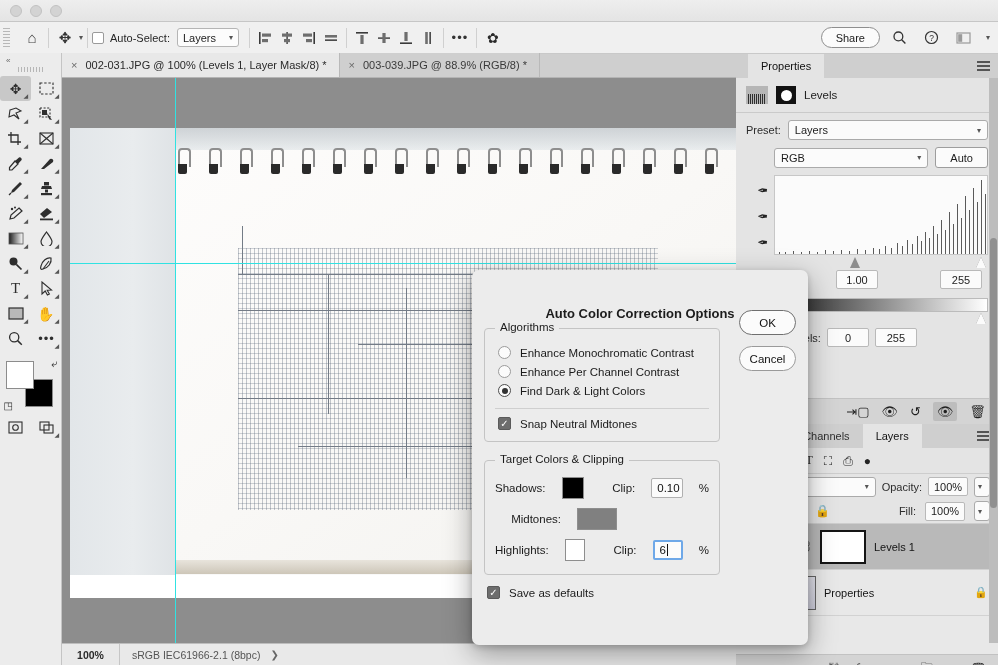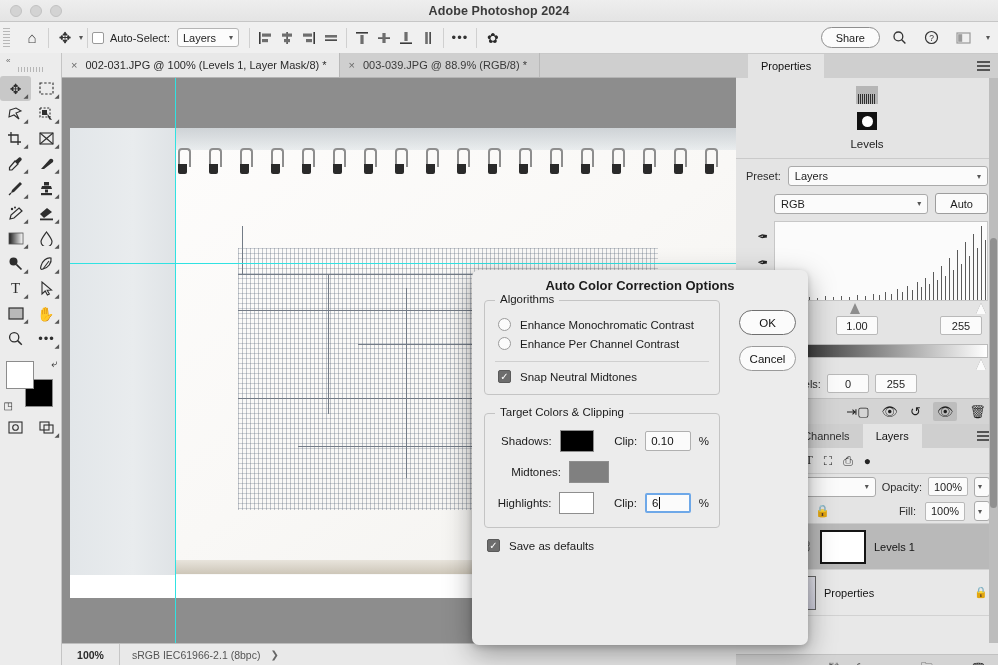--- a/index.html
+++ b/index.html
@@ -144,21 +144,21 @@
 
   
   .rightcol { position: absolute; left: 736px; top: 54px; width: 262px; height: 611px; background: #d6d6d6; }
   .panel-tabstrip { height: 24px; background: #cfcfcf; display: flex; align-items: stretch; padding-left: 12px; }
   .ptab { padding: 0 13px; display: flex; align-items: center; font-size: 11px; color: #2f2f2f; }
   .ptab.active { background: #e4e4e4; color: #111; }
   .ptab-menu { margin-left: auto; display: flex; align-items: center; padding-right: 8px; }
   .hamburger { width: 13px; height: 10px;
     background-image: repeating-linear-gradient(to bottom,#555 0 2px,transparent 2px 4px); }
   .props-body { background: #e4e4e4; padding: 0; height: 320px; position: relative; }
-  .props-head { display: flex; align-items: center; gap: 8px; padding: 8px 10px; border-bottom: 1px solid #cacaca; flex-direction: column;}
+  .props-head { display: flex; align-items: center; gap: 8px; padding: 8px 10px; border-bottom: 1px solid #cacaca;}
   .levels-thumb { width: 22px; height: 18px; background: #b6b6b6; display:flex; align-items:flex-end; justify-content:center; }
   .levels-thumb i { display:block; width:18px; height:10px;
     background-image: repeating-linear-gradient(to right,#2f2f2f 0 1px, transparent 1px 2px); }
   .mask-thumb { width: 20px; height: 18px; background: #111; display:flex; align-items:center; justify-content:center; }
   .mask-thumb i { width: 11px; height: 11px; border-radius: 50%; background: #fff; display:block; }
   .props-title { font-size: 11.5px; color: #222; }
   .row { display: flex; align-items: center; padding: 7px 10px; gap: 7px; }
   .lbl { font-size: 11px; color: #2c2c2c; }
   .select {
     height: 20px; background: #fbfbfb; border: 1px solid #aaa; border-radius: 3px;
@@ -207,34 +207,34 @@
   .lf { font-size: 12px; color: #1f1f1f; }
 
   
   .dlg-shadow {
     position: absolute; left: 472px; top: 270px; width: 336px; height: 375px;
     background: #ececec; border-radius: 7px;
     box-shadow: 0 9px 28px rgba(0,0,0,.35), 0 2px 6px rgba(0,0,0,.18);
     z-index: 50; overflow: hidden;
   }
   .dlg-title { height: 30px; display: flex; align-items: center; justify-content: center;
-    font-size: 13px; font-weight: bold; color: #1c1c1c; }
+    font-size: 13px; font-weight: bold; color: #1c1c1c; margin-top: 28px; }
   .dlg-body { position: relative; padding: 0 12px; }
   .fieldset { border: 1px solid #c4c4c4; border-radius: 4px; position: relative; padding: 14px 10px 11px 10px; }
   .legend { position: absolute; top: -8px; left: 10px; background: #ececec; padding: 0 5px; font-size: 11.5px; color: #1c1c1c; }
   .radio-row { display: flex; align-items: center; gap: 9px; padding: 3px 0 3px 3px; }
   .radio { width: 13px; height: 13px; border-radius: 50%; border: 1px solid #9b9b9b; background: #fbfbfb; display:flex;align-items:center;justify-content:center; }
   .radio.on { border: 1px solid #4d4d4d; }
   .radio.on i { width: 6px; height: 6px; border-radius: 50%; background: #333; display: block; }
   .radio-label { font-size: 11.5px; color: #1b1b1b; }
   .hr { height: 1px; background: #cfcfcf; margin: 8px 0 6px 0; }
   .cb-row { display: flex; align-items: center; gap: 9px; padding: 2px 0 0 3px; }
   .cbox { width: 13px; height: 13px; border-radius: 2px; border: 1px solid #8e8e8e; background: #fbfbfb; display:flex;align-items:center;justify-content:center; font-size:10px; color:#2b2b2b;}
   .cbox.on { background: #6d6d6d; border-color:#5a5a5a; color: #fff; }
-  .tc-row { display: flex; align-items: center; gap: 8px; margin-bottom: 9px; }
+  .tc-row { display: flex; align-items: center; gap: 16px; margin-bottom: 9px; }
   .tc-label { width: 66px; text-align: right; font-size: 11.5px; color: #1b1b1b; }
   .swatchbox { width: 40px; height: 22px; border: 1px solid #8e8e8e; }
   .clip-label { font-size: 11.5px; color: #1b1b1b; margin-left: 12px; }
   .clipinput { width: 52px; height: 20px; background: #fbfbfb; border: 1px solid #b0b0b0; border-radius: 2px;
     font-size: 11.5px; color: #111; display: flex; align-items: center; padding-left: 5px; }
   .clipinput.focused { border: 2px solid #6ea8e8; }
   .caret-bar { display:inline-block; width:1px; height:12px; background:#111; margin-left:1px; }
   .pct { font-size: 11.5px; color: #1b1b1b; }
   .dlg-buttons { position: absolute; right: 12px; top: 40px; display: flex; flex-direction: column; gap: 11px; }
   .dlg-btn { width: 57px; height: 25px; border-radius: 13px; background: #fbfbfb;
@@ -246,21 +246,20 @@
 <body>
 
 <div id="app">
 
   <div class="titlebar">
     <div class="traffic">
       <span class="dot"></span>
       <span class="dot"></span>
       <span class="dot"></span>
     </div>
-    <div class="title-text">Adobe Photoshop 2024</div>
   </div>
 
   <div class="optionsbar">
     <div class="grip"></div>
     <div class="icon-btn" style="margin-left:10px">
         <span class="home-ic">⌂</span>
       </div>
     <div class="ob-sep"></div>
     <div class="icon-btn">
         <span class="move-ic">✥</span>
@@ -814,20 +813,26 @@
         <span class="legend">Algorithms</span>
 
         <div class="radio-row">
           <span class="radio"></span>
           <span class="radio-label">Enhance Monochromatic Contrast</span>
         </div>
         <div class="radio-row">
           <span class="radio"></span>
           <span class="radio-label">Enhance Per Channel Contrast</span>
         </div>
+        <div class="radio-row">
+          <span class="radio on">
+              <i></i>
+            </span>
+          <span class="radio-label">Find Dark &amp; Light Colors</span>
+        </div>
 
         <div class="hr"></div>
 
         <div class="cb-row">
           <span class="cbox on">✓</span>
           <span class="radio-label">Snap Neutral Midtones</span>
         </div>
       </div>
 
       <div class="fieldset" style="margin-top:18px;padding-top:16px">

